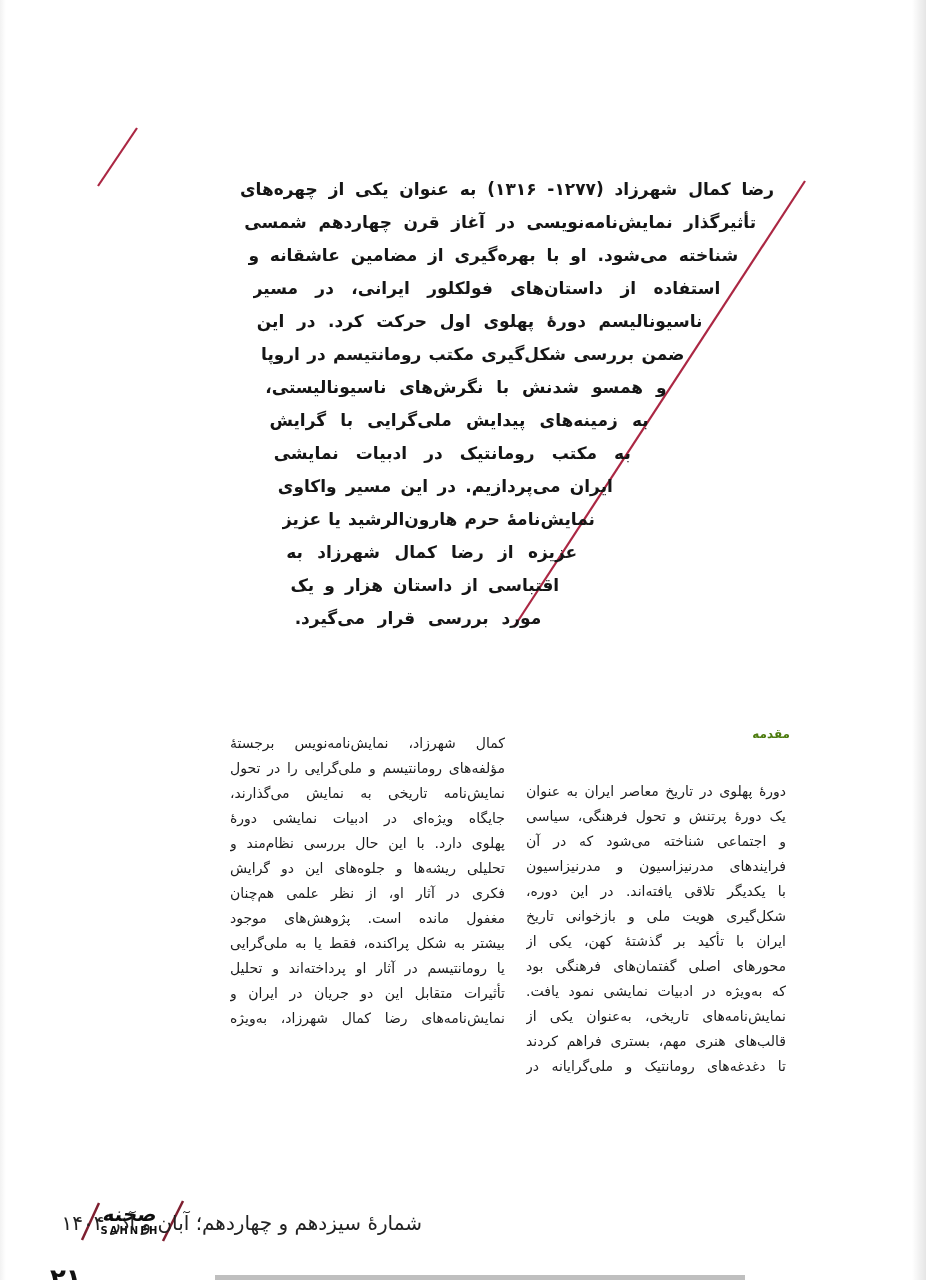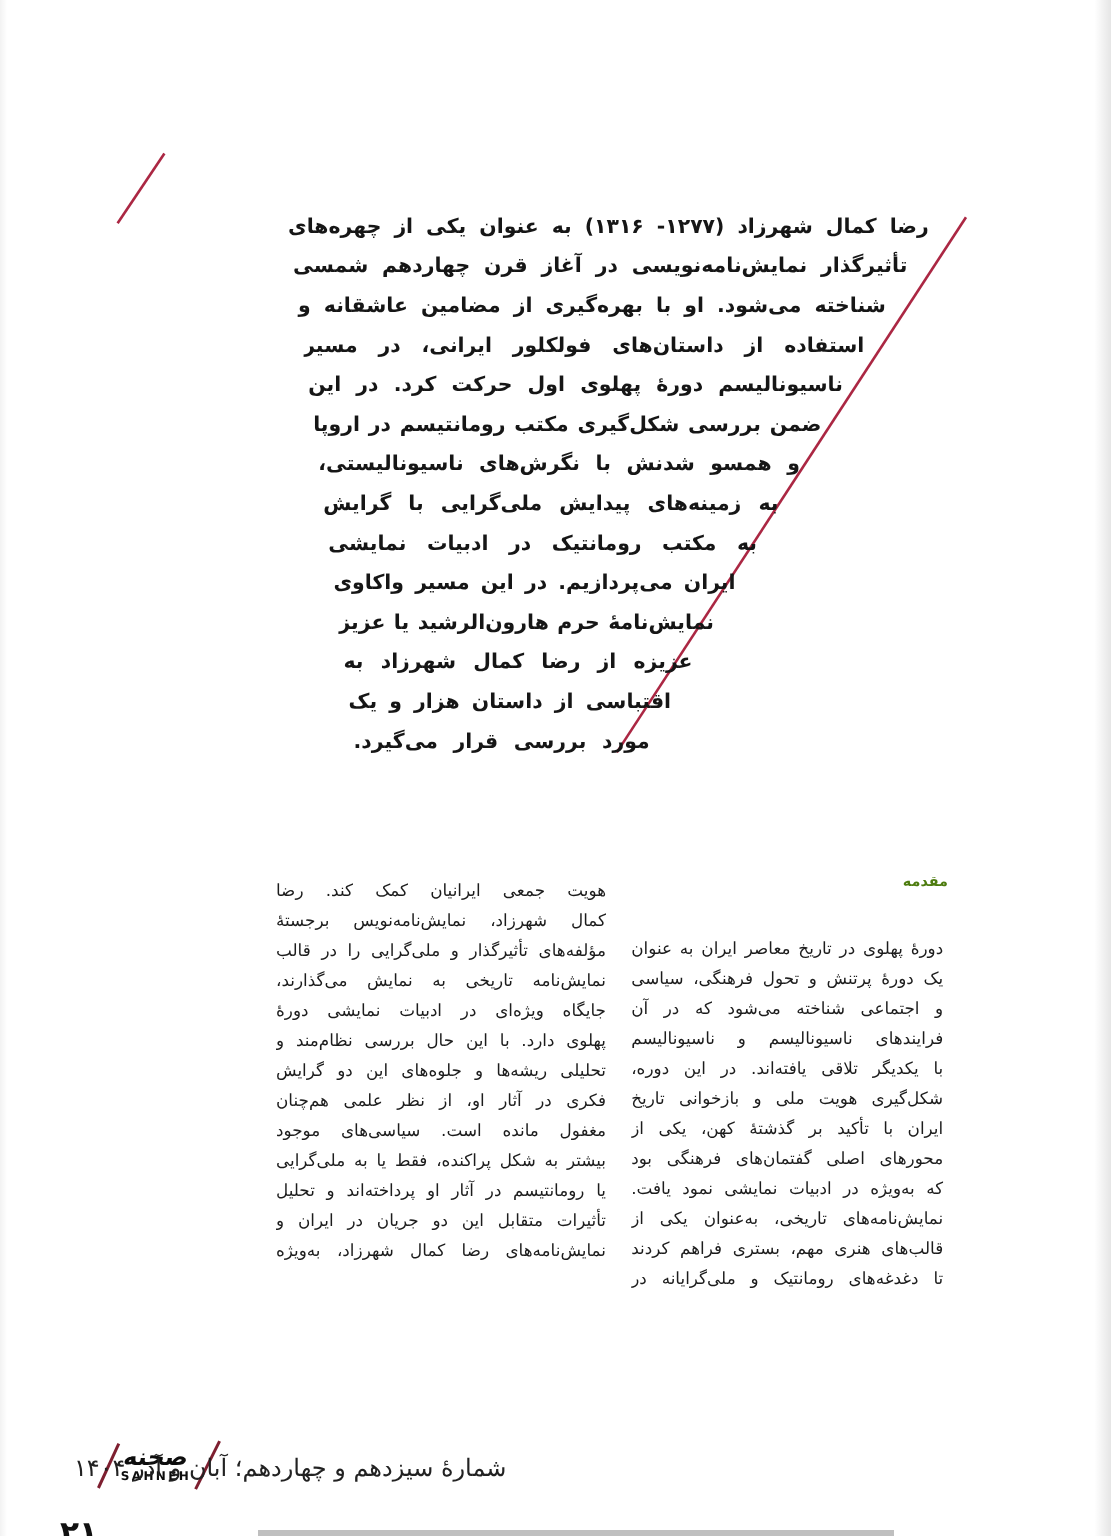--- a/index.html
+++ b/index.html
@@ -76,41 +76,40 @@
       <div class="tline" style="margin-right: 214.8px; width: 268.8px;">اقتباسی از داستان هزار و یک شب</div>
       <div class="tline" style="margin-right: 232.7px; width: 246.7px;">مورد بررسی قرار می‌گیرد.</div>
     </div>
 
   <div class="intro-heading" dir="rtl">مقدمه</div>
 
   <div class="col col-right" dir="rtl">
       <div class="tline">دورهٔ پهلوی در تاریخ معاصر ایران به عنوان</div>
       <div class="tline">یک دورهٔ پرتنش و تحول فرهنگی، سیاسی</div>
       <div class="tline">و اجتماعی شناخته می‌شود که در آن</div>
-      <div class="tline">فرایندهای ناسیونالیسم و ناسیونالیسم</div>
+      <div class="tline">فرایندهای مدرنیزاسیون و مدرنیزاسیون</div>
       <div class="tline">با یکدیگر تلاقی یافته‌اند. در این دوره،</div>
       <div class="tline">شکل‌گیری هویت ملی و بازخوانی تاریخ</div>
       <div class="tline">ایران با تأکید بر گذشتهٔ کهن، یکی از</div>
       <div class="tline">محورهای اصلی گفتمان‌های فرهنگی بود</div>
       <div class="tline">که به‌ویژه در ادبیات نمایشی نمود یافت.</div>
       <div class="tline">نمایش‌نامه‌های تاریخی، به‌عنوان یکی از</div>
       <div class="tline">قالب‌های هنری مهم، بستری فراهم کردند</div>
       <div class="tline">تا دغدغه‌های رومانتیک و ملی‌گرایانه در</div>
     </div>
 
   <div class="col col-left" dir="rtl">
-      <div class="tline">هویت جمعی ایرانیان کمک کند. رضا</div>
       <div class="tline">کمال شهرزاد، نمایش‌نامه‌نویس برجستهٔ</div>
-      <div class="tline">مؤلفه‌های تأثیرگذار و ملی‌گرایی را در قالب</div>
+      <div class="tline">مؤلفه‌های رومانتیسم و ملی‌گرایی را در تحول</div>
       <div class="tline">نمایش‌نامه تاریخی به نمایش می‌گذارند،</div>
       <div class="tline">جایگاه ویژه‌ای در ادبیات نمایشی دورهٔ</div>
       <div class="tline">پهلوی دارد. با این حال بررسی نظام‌مند و</div>
       <div class="tline">تحلیلی ریشه‌ها و جلوه‌های این دو گرایش</div>
       <div class="tline">فکری در آثار او، از نظر علمی هم‌چنان</div>
-      <div class="tline">مغفول مانده است. سیاسی‌های موجود</div>
+      <div class="tline">مغفول مانده است. پژوهش‌های موجود</div>
       <div class="tline">بیشتر به شکل پراکنده، فقط یا به ملی‌گرایی</div>
       <div class="tline">یا رومانتیسم در آثار او پرداخته‌اند و تحلیل</div>
       <div class="tline">تأثیرات متقابل این دو جریان در ایران و</div>
       <div class="tline">نمایش‌نامه‌های رضا کمال شهرزاد، به‌ویژه</div>
     </div>
 
   <div class="page-number">۲۱</div>
 
   <div class="logo">
     <span class="fa">صحنه</span>

